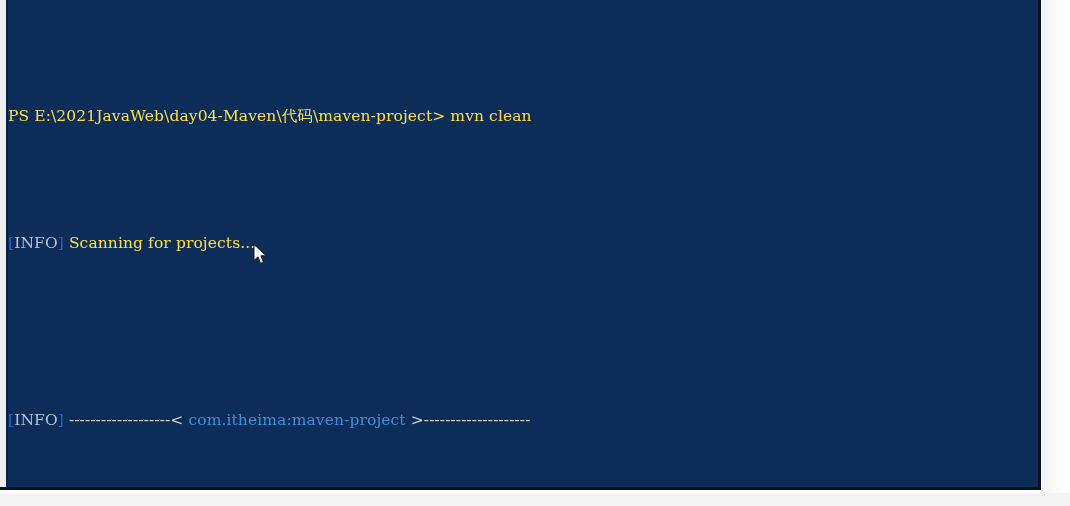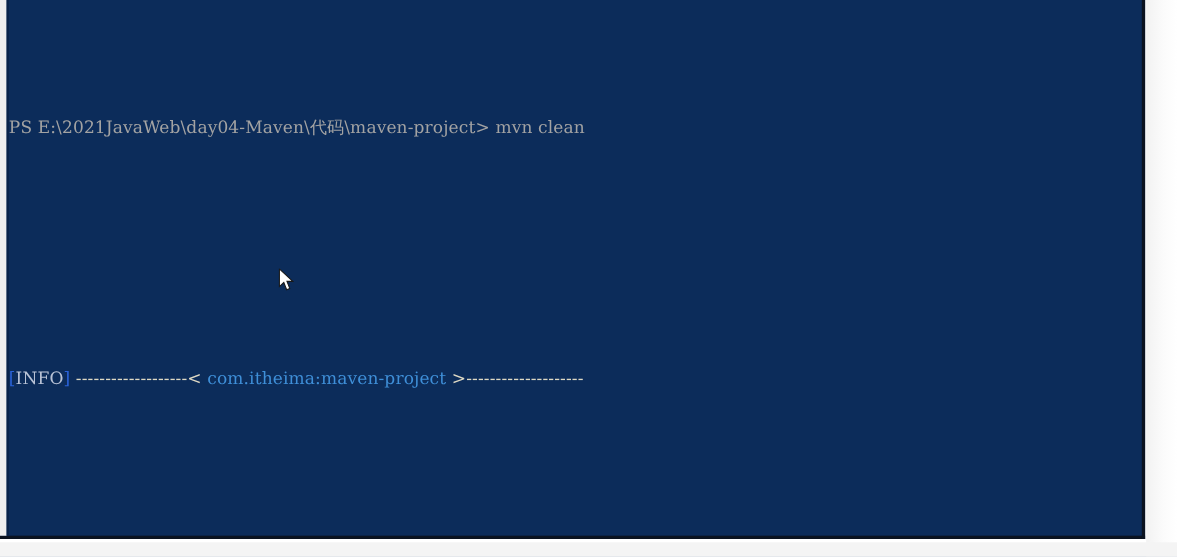--- a/index.html
+++ b/index.html
@@ -69,21 +69,21 @@
     line-height: 25.4px;
     letter-spacing: 0.1px;
     white-space: pre;
     color: #e8e4d8;
   }
   .line {
     white-space: pre;
     height: 25.4px;
     overflow: hidden;
   }
-  .c-default { color: #a3a3a3; }
+  .c-default { color: #fde047; }
   .c-bracket { color: #2a62d8; }
   .c-info    { color: #b9c3d6; }
   .c-cyan    { color: #3f8fd8; }
   .c-cream   { color: #ded9c4; }
 
   
   #cursor {
     position: absolute;
     left: 253px;
     top: 244px;
@@ -112,20 +112,21 @@
   <div id="terminal">
     <div id="left-edge"></div>
     <div id="left-edge-dark"></div>
 
     <div id="screenbuf">
 
       
       <div class="line"><span class="c-default">PS</span><span class="c-default"> </span><span class="c-default">E:\2021JavaWeb\day04-Maven\代码\maven-project</span><span class="c-default">&gt;</span><span class="c-default"> </span><span class="c-default">mvn clean</span></div>
 
       
+      <div class="line"><span class="c-bracket">[</span><span class="c-info">INFO</span><span class="c-bracket">]</span><span class="c-default"> Scanning for projects...</span></div>
 
       
 
       
       <div class="line"><span class="c-bracket">[</span><span class="c-info">INFO</span><span class="c-bracket">]</span><span class="c-default"> </span><span class="c-cream">-------------------&lt;</span><span class="c-cyan"> com.itheima:maven-project </span><span class="c-cream">&gt;--------------------</span></div>
 
       
       
 
       

